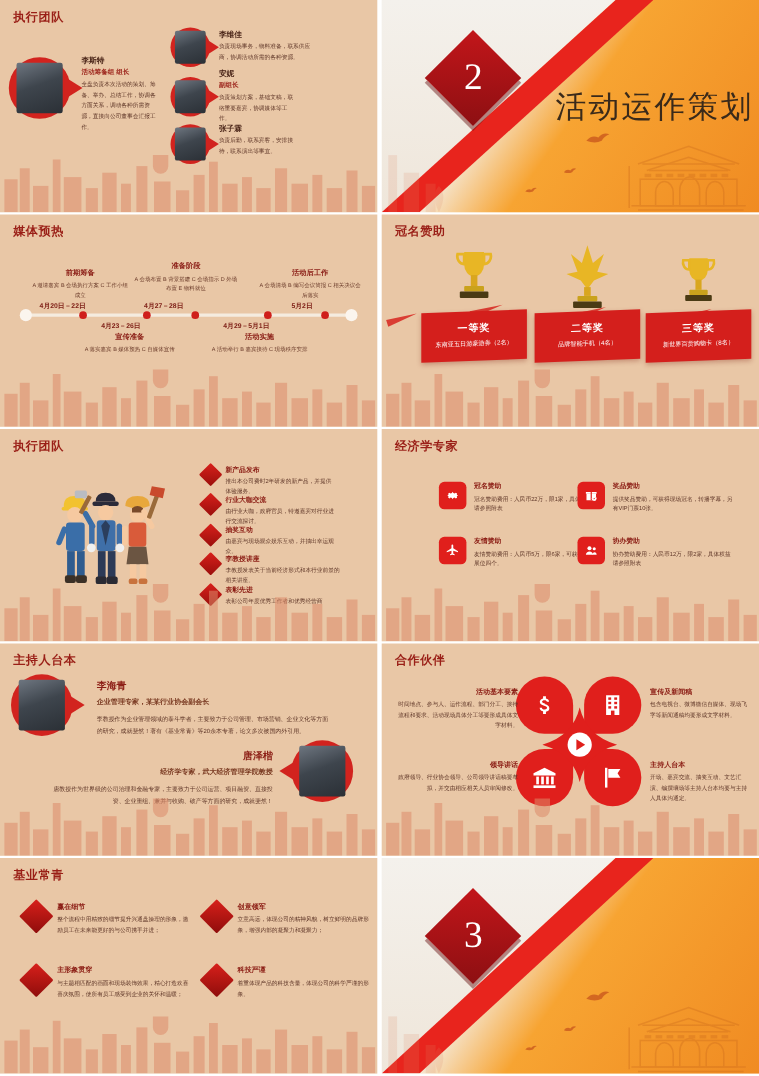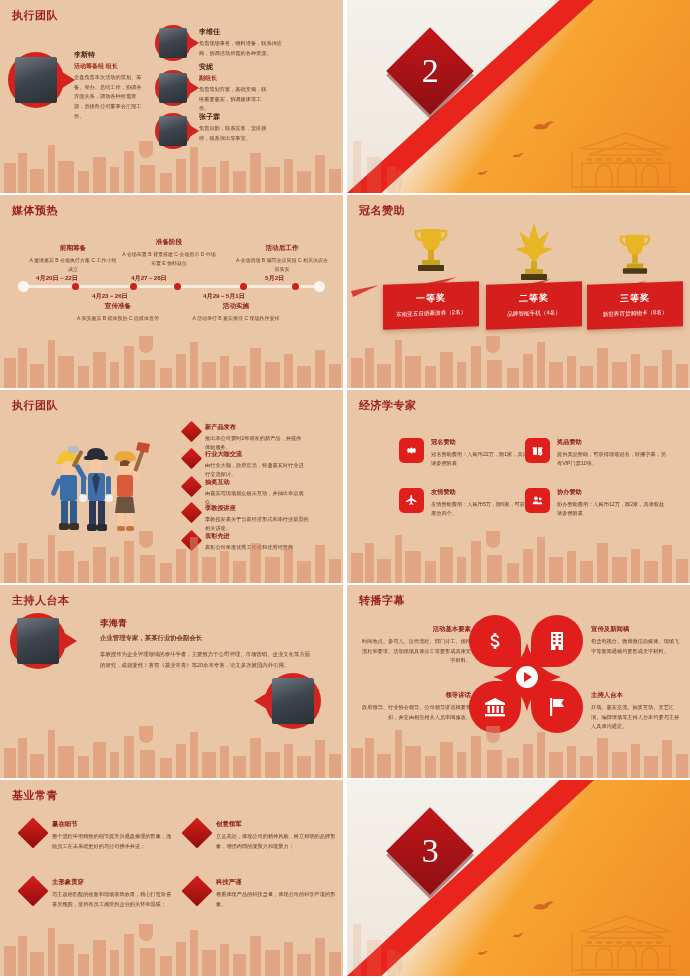--- a/index.html
+++ b/index.html
@@ -248,20 +248,21 @@
         <rect x="6" y="18" width="8" height="52"></rect>
             <rect x="20" y="34" width="14" height="36"></rect>
         <rect x="40" y="44" width="9" height="26"></rect>
         <path d="M52 46 q8 8 0 24 q-8-16 0-24z"></path>
           </g>
         </svg>
     </div>
     <div class="div-num">
       <span>2</span>
     </div>
+    <div class="div-title">活动运作策划</div>
     <svg class="bird" style="left:185px; top:120px; width:26px; height:14px;" viewBox="0 0 26 14">
         <path d="M1 8 q5-6 11-3 q4-5 10-3 q-5 2-7 6 q-6 3-14 0z"></path>
       </svg>
     <svg class="bird" style="left:165px; top:152px; width:14px; height:8px;" viewBox="0 0 26 14">
         <path d="M1 8 q5-6 11-3 q4-5 10-3 q-5 2-7 6 q-6 3-14 0z"></path>
       </svg>
     <svg class="bird" style="left:130px; top:170px; width:13px; height:7px;" viewBox="0 0 26 14">
         <path d="M1 8 q5-6 11-3 q4-5 10-3 q-5 2-7 6 q-6 3-14 0z"></path>
       </svg>
     <svg class="gate" viewBox="0 0 120 78">
@@ -662,28 +663,33 @@
       </svg>
     </div>
   </div>
 
   <div class="slide">
     <div class="stitle">主持人台本</div>
 
     <div class="avatar" style="left:10px; top:28px; width:56px; height:56px;">
       <div class="ph" style="border-radius:2px;"></div>
     </div>
-    <div style="position:absolute; left:100px; top:32px; width:212px;">
+    <div style="position:absolute; left:88px; top:32px; width:212px;">
       <div class="g-name">李海青</div>
       <div class="g-role">企业管理专家，某某行业协会副会长</div>
       <div class="g-desc">李教授作为企业管理领域的泰斗学者，主要致力于公司管理、市场营销、企业文化等方面的研究，成就斐然！著有《基业常青》等20余本专著，论文多次被国内外引用。</div>
     </div>
 
     <div class="avatar flip" style="left:265px; top:88px; width:56px; height:56px;">
       <div class="ph" style="border-radius:2px;"></div>
+    </div>
+    <div style="position:absolute; left:40px; top:96px; width:208px; text-align:right;">
+      <div class="g-name">唐泽楷</div>
+      <div class="g-role">经济学专家，武大经济管理学院教授</div>
+      <div class="g-desc">唐教授作为世界级的公司治理和金融专家，主要致力于公司运营、项目融资、直接投资、企业重组、兼并与收购、破产等方面的研究，成就斐然！</div>
     </div>
 
     <div class="skyline">
       <svg viewBox="0 0 343 70" preserveAspectRatio="none">
         <g fill="#dd8a6a" opacity=".55">
           <rect x="4" y="40" width="12" height="30"></rect>
             <rect x="18" y="30" width="9" height="40"></rect>
           <rect x="30" y="46" width="14" height="24"></rect>
             <rect x="48" y="22" width="7" height="48"></rect>
           <rect x="58" y="38" width="16" height="32"></rect>
@@ -704,21 +710,21 @@
           <rect x="284" y="36" width="9" height="34"></rect>
             <rect x="297" y="48" width="14" height="22"></rect>
           <rect x="315" y="32" width="10" height="38"></rect>
             <rect x="329" y="46" width="12" height="24"></rect>
         </g>
       </svg>
     </div>
   </div>
 
   <div class="slide">
-    <div class="stitle">转播字幕</div>
+    <div class="stitle">合作伙伴</div>
 
     <div class="pt-circ" style="left:122px; top:30px; border-radius:50% 50% 0 50%;">
       <svg viewBox="0 0 24 24">
           <path d="M12.8 10.6c-2.3-.6-3-1-3-1.7 0-.8.8-1.4 2.2-1.4 1.3 0 2 .5 2.2 1.4h2c-.2-1.6-1.2-2.7-2.9-3V4h-2.6v1.9c-1.7.3-3 1.4-3 3.1 0 2 1.6 2.9 4 3.5 2.1.5 2.6 1.2 2.6 2 0 .6-.4 1.5-2.2 1.5-1.7 0-2.4-.8-2.5-1.7h-2c.1 1.9 1.5 3 3.1 3.3V20h2.6v-1.9c1.8-.3 3.1-1.3 3.1-3.2 0-2.4-2.1-3.2-4.6-3.9z"></path>
         </svg>
     </div>
     <div class="pt-txt" style="left:12px; top:40px; text-align:right;">
       <div class="h">活动基本要素</div>
       <div class="p">时间地点、参与人、运作流程、部门分工、接待流程和要求、活动现场具体分工等要形成具体文字材料。</div>
     </div>

